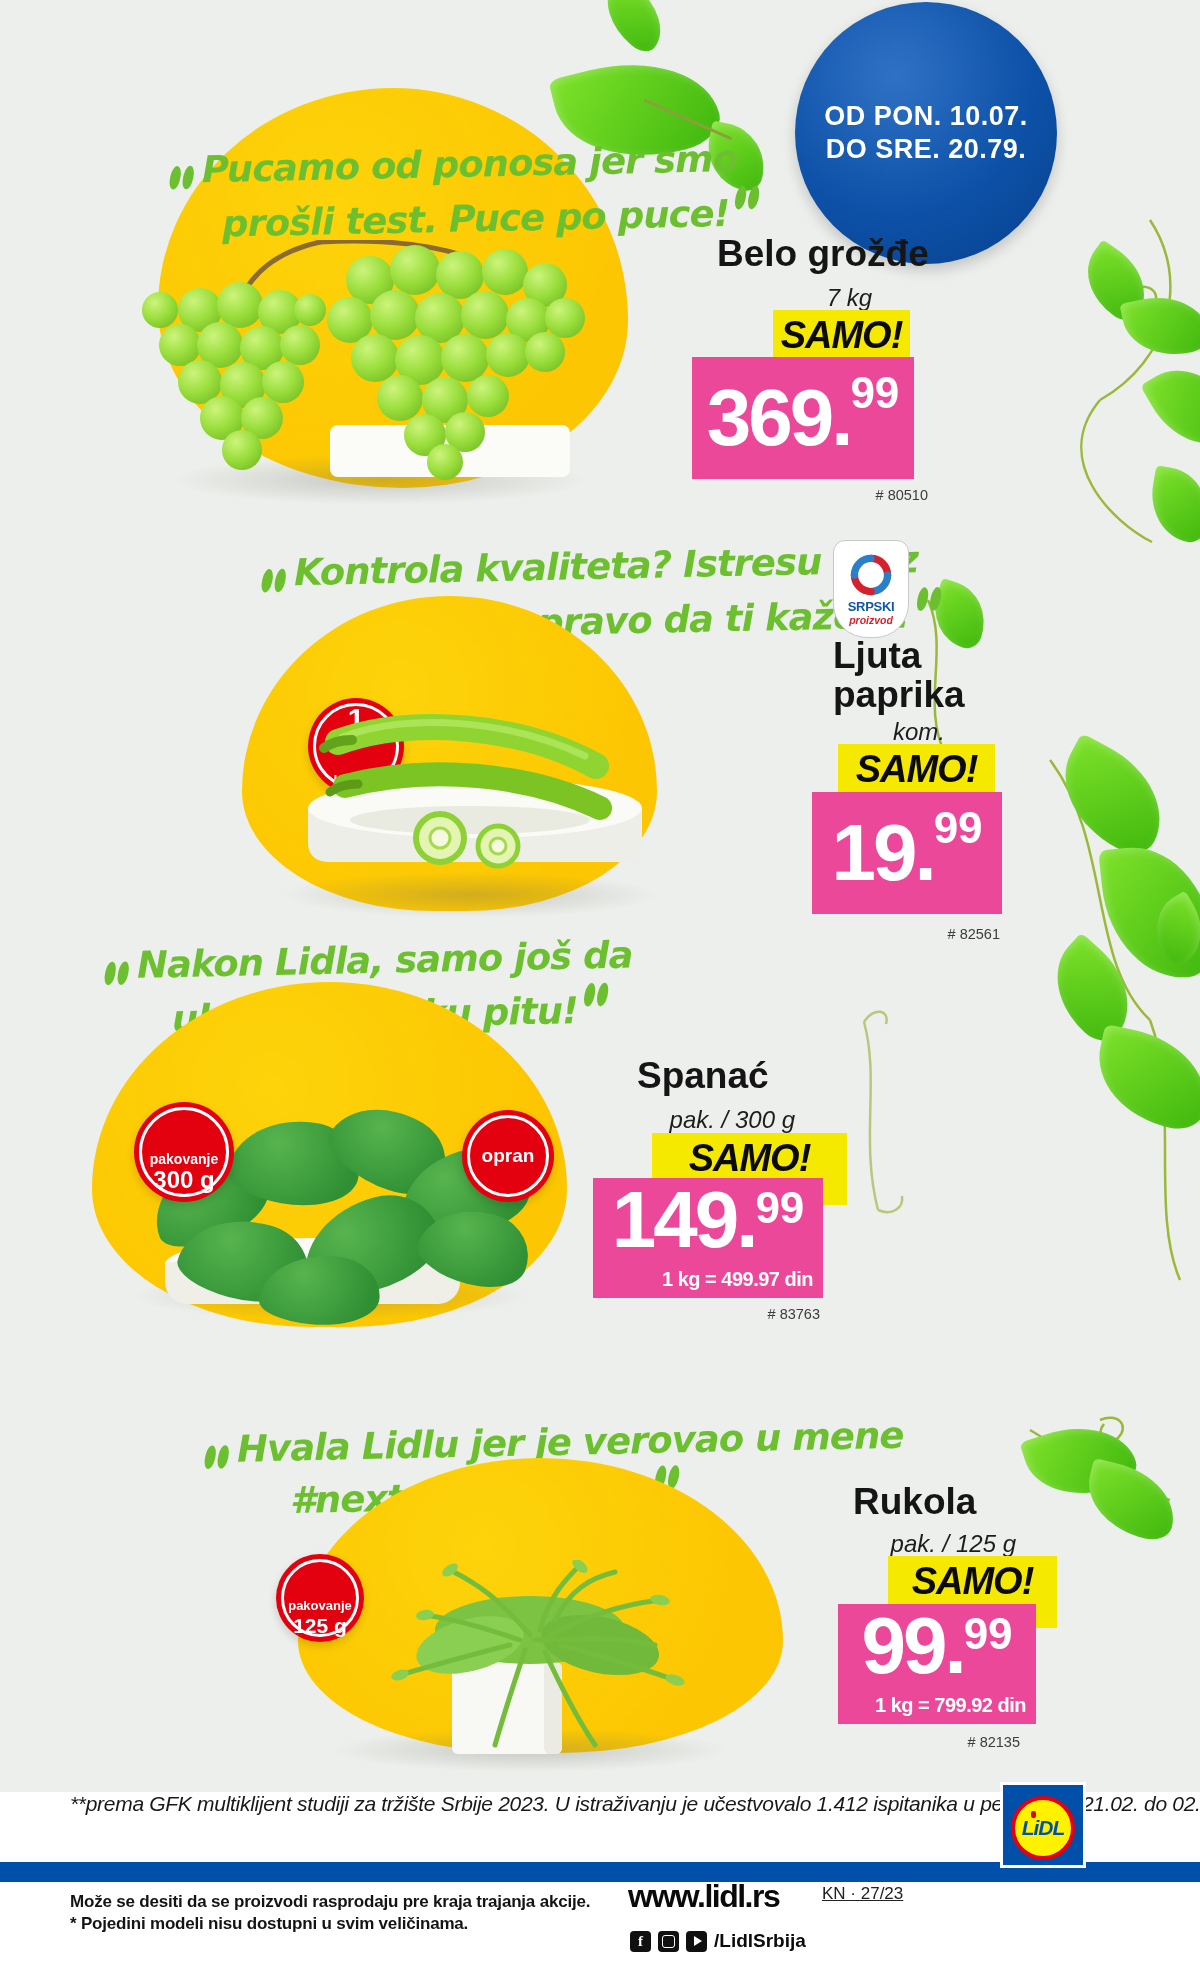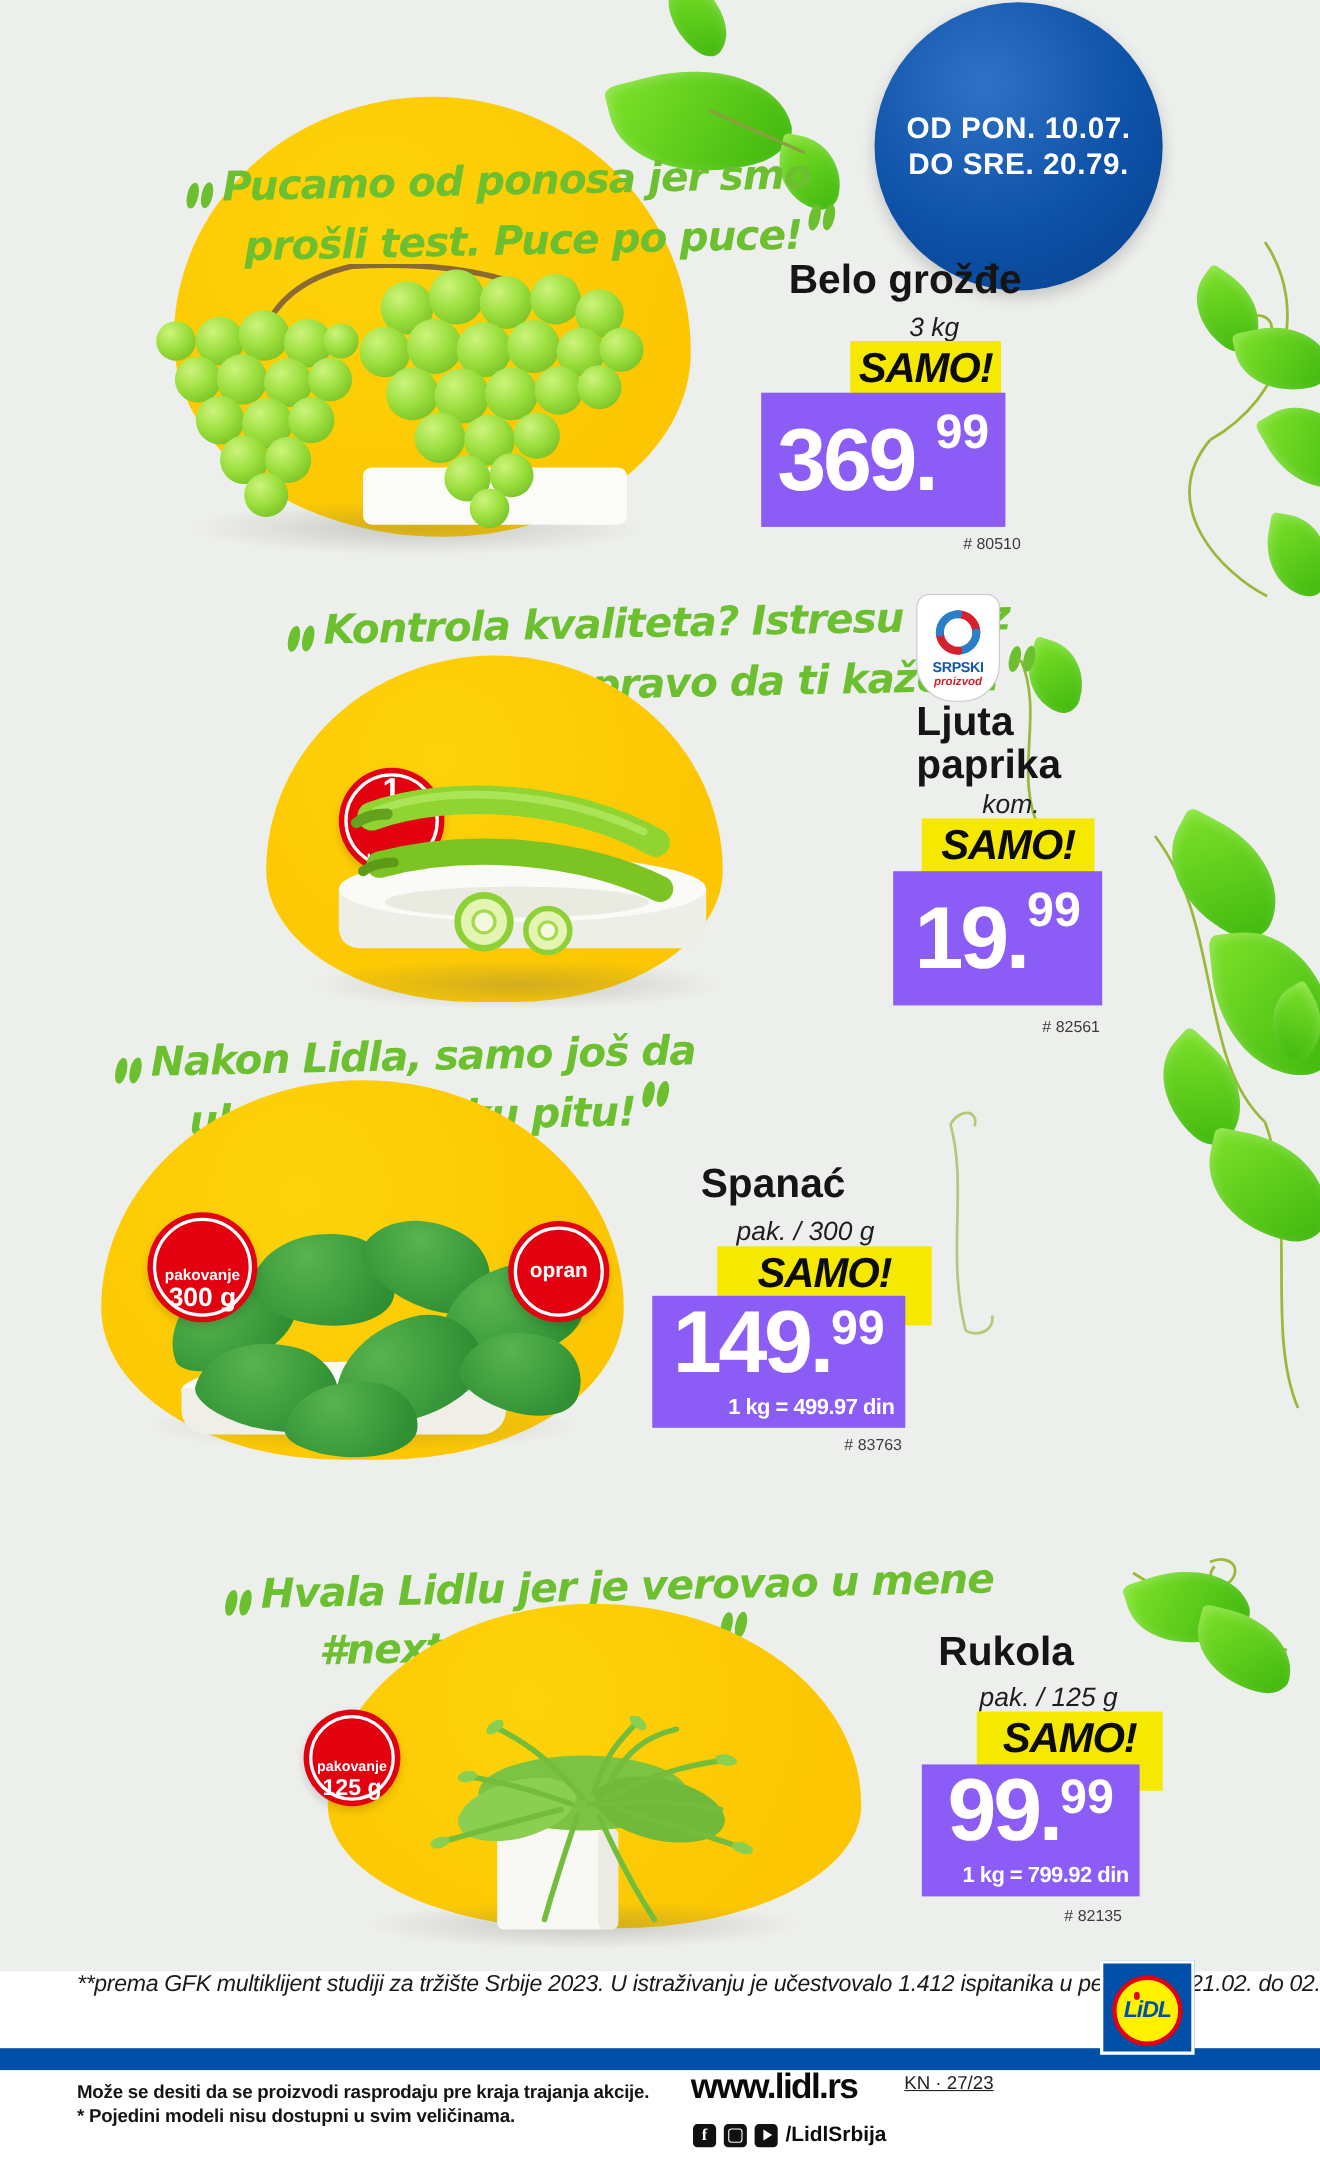--- a/index.html
+++ b/index.html
@@ -13,21 +13,21 @@
          font:italic 700 37px/1 "DejaVu Sans",sans-serif;letter-spacing:-1px;transform:rotate(-1.2deg);}
   .qm-pair{display:inline-flex;gap:3px;margin-right:9px;transform:translateY(7px);}
   .qm-pair.close{margin-left:7px;margin-right:0;transform:translateY(-16px);}
   .qm-pair i{display:inline-block;width:10px;height:24px;background:#6cc02f;
              border-radius:50%/46%;transform:rotate(14deg);}
   
   .pname{position:absolute;font-weight:700;font-size:37px;line-height:39px;color:#151515;}
   .unit{position:absolute;width:200px;text-align:right;font:italic 400 24px "Liberation Sans",sans-serif;color:#1d1d1d;}
   .samo{position:absolute;height:72px;background:#f6e900;color:#0b0b0b;text-align:center;
         font:italic 900 38px/50px "Liberation Sans",sans-serif;letter-spacing:-1px;}
-  .pricebox{position:absolute;height:122px;background:#8b5cf6;display:flex;align-items:center;justify-content:center;}
+  .pricebox{position:absolute;height:122px;background:#ec4899;display:flex;align-items:center;justify-content:center;}
   .pint{color:#fff;font-weight:700;font-size:80px;letter-spacing:-3px;line-height:1;}
   .psup{color:#fff;font-weight:700;font-size:44px;line-height:1;align-self:flex-start;margin-top:14px;}
   .pb{padding-bottom:36px;box-sizing:border-box;}
   .unitprice{position:absolute;right:10px;bottom:7px;color:#fff;font-weight:700;font-size:20px;letter-spacing:-0.5px;}
   .itemno{position:absolute;width:228px;text-align:right;font-size:14.5px;color:#3c3c3c;}
   
   .rbadge{position:absolute;background:#e3000f;border-radius:50%;color:#fff;
           display:flex;flex-direction:column;align-items:center;justify-content:center;text-align:center;
           box-shadow:0 4px 8px rgba(0,0,0,.15);}
   .rbadge::before{content:"";position:absolute;inset:5px;border:3px solid #fff;border-radius:50%;}
@@ -184,21 +184,21 @@
         <circle cx="265" cy="158" r="23"></circle>
           <circle cx="310" cy="160" r="23"></circle>
           <circle cx="353" cy="156" r="21"></circle>
         <circle cx="290" cy="195" r="21"></circle>
           <circle cx="330" cy="192" r="20"></circle>
           <circle cx="310" cy="222" r="18"></circle>
       </g>
     </svg>
 
     <div class="pname" style="left:717px;top:234px;">Belo grožđe</div>
-    <div class="unit" style="left:672px;top:284px;">3 kg</div>
+    <div class="unit" style="left:672px;top:284px;">7 kg</div>
     <div class="samo" style="left:773px;top:310px;width:137px;">SAMO!</div>
     <div class="pricebox" style="left:692px;top:357px;width:222px;">
       <span class="pint">369.</span>
         <span class="psup">99</span>
     </div>
     <div class="itemno" style="left:700px;top:487px;"># 80510</div>
   </div>
 
   <div>
     <div class="qline" style="left:262px;top:548px;">

